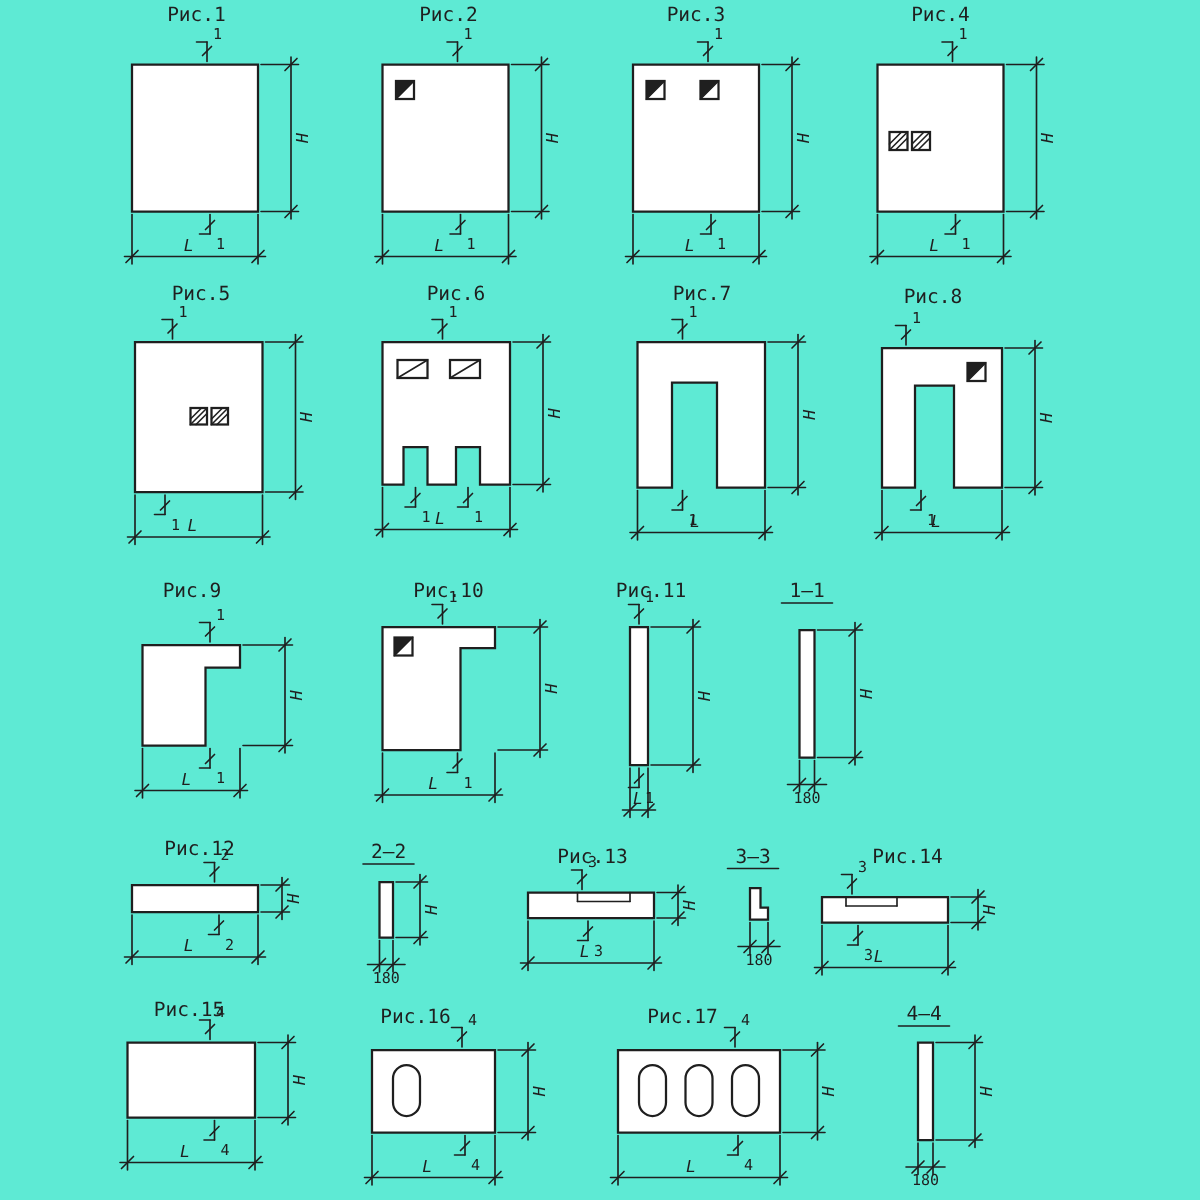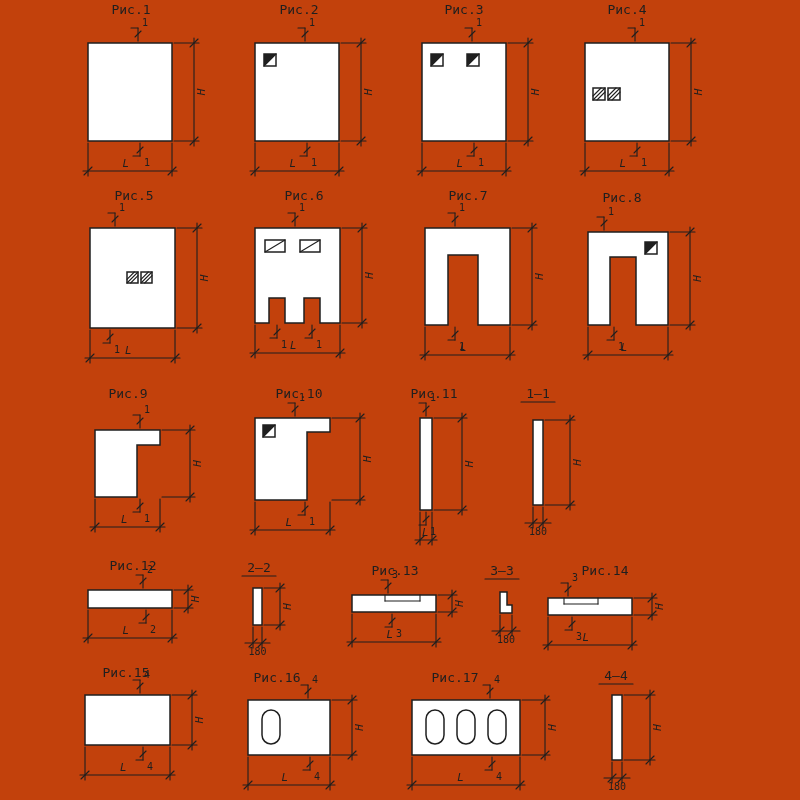--- a/index.html
+++ b/index.html
@@ -1,17 +1,17 @@
 <!DOCTYPE html>
 <html><head>
 <meta charset="utf-8">
 <style>
   html,body{margin:0;padding:0;background:#ffffff;}
   body{width:800px;height:800px;position:relative;font-family:"DejaVu Sans Mono",monospace;}
-  #sheet{position:absolute;left:0;top:0;width:800px;height:800px;background:#c2410c;}
+  #sheet{position:absolute;left:0;top:0;width:800px;height:800px;background:#5eead4;}
   svg{display:block;}
   .ink{stroke:#1f1f1f;stroke-width:1.1;fill:none;stroke-linecap:round;}
   .body{stroke:#1f1f1f;stroke-width:1.5;fill:#ffffff;stroke-linejoin:miter;}
   .fill{fill:#1f1f1f;stroke:none;}
   text{font-family:"DejaVu Sans Mono",monospace;fill:#1f1f1f;}
   .lbl{font-size:13px;}
   .num{font-size:10px;}
   .dim{font-size:11px;font-style:italic;}
 </style>
 </head>

